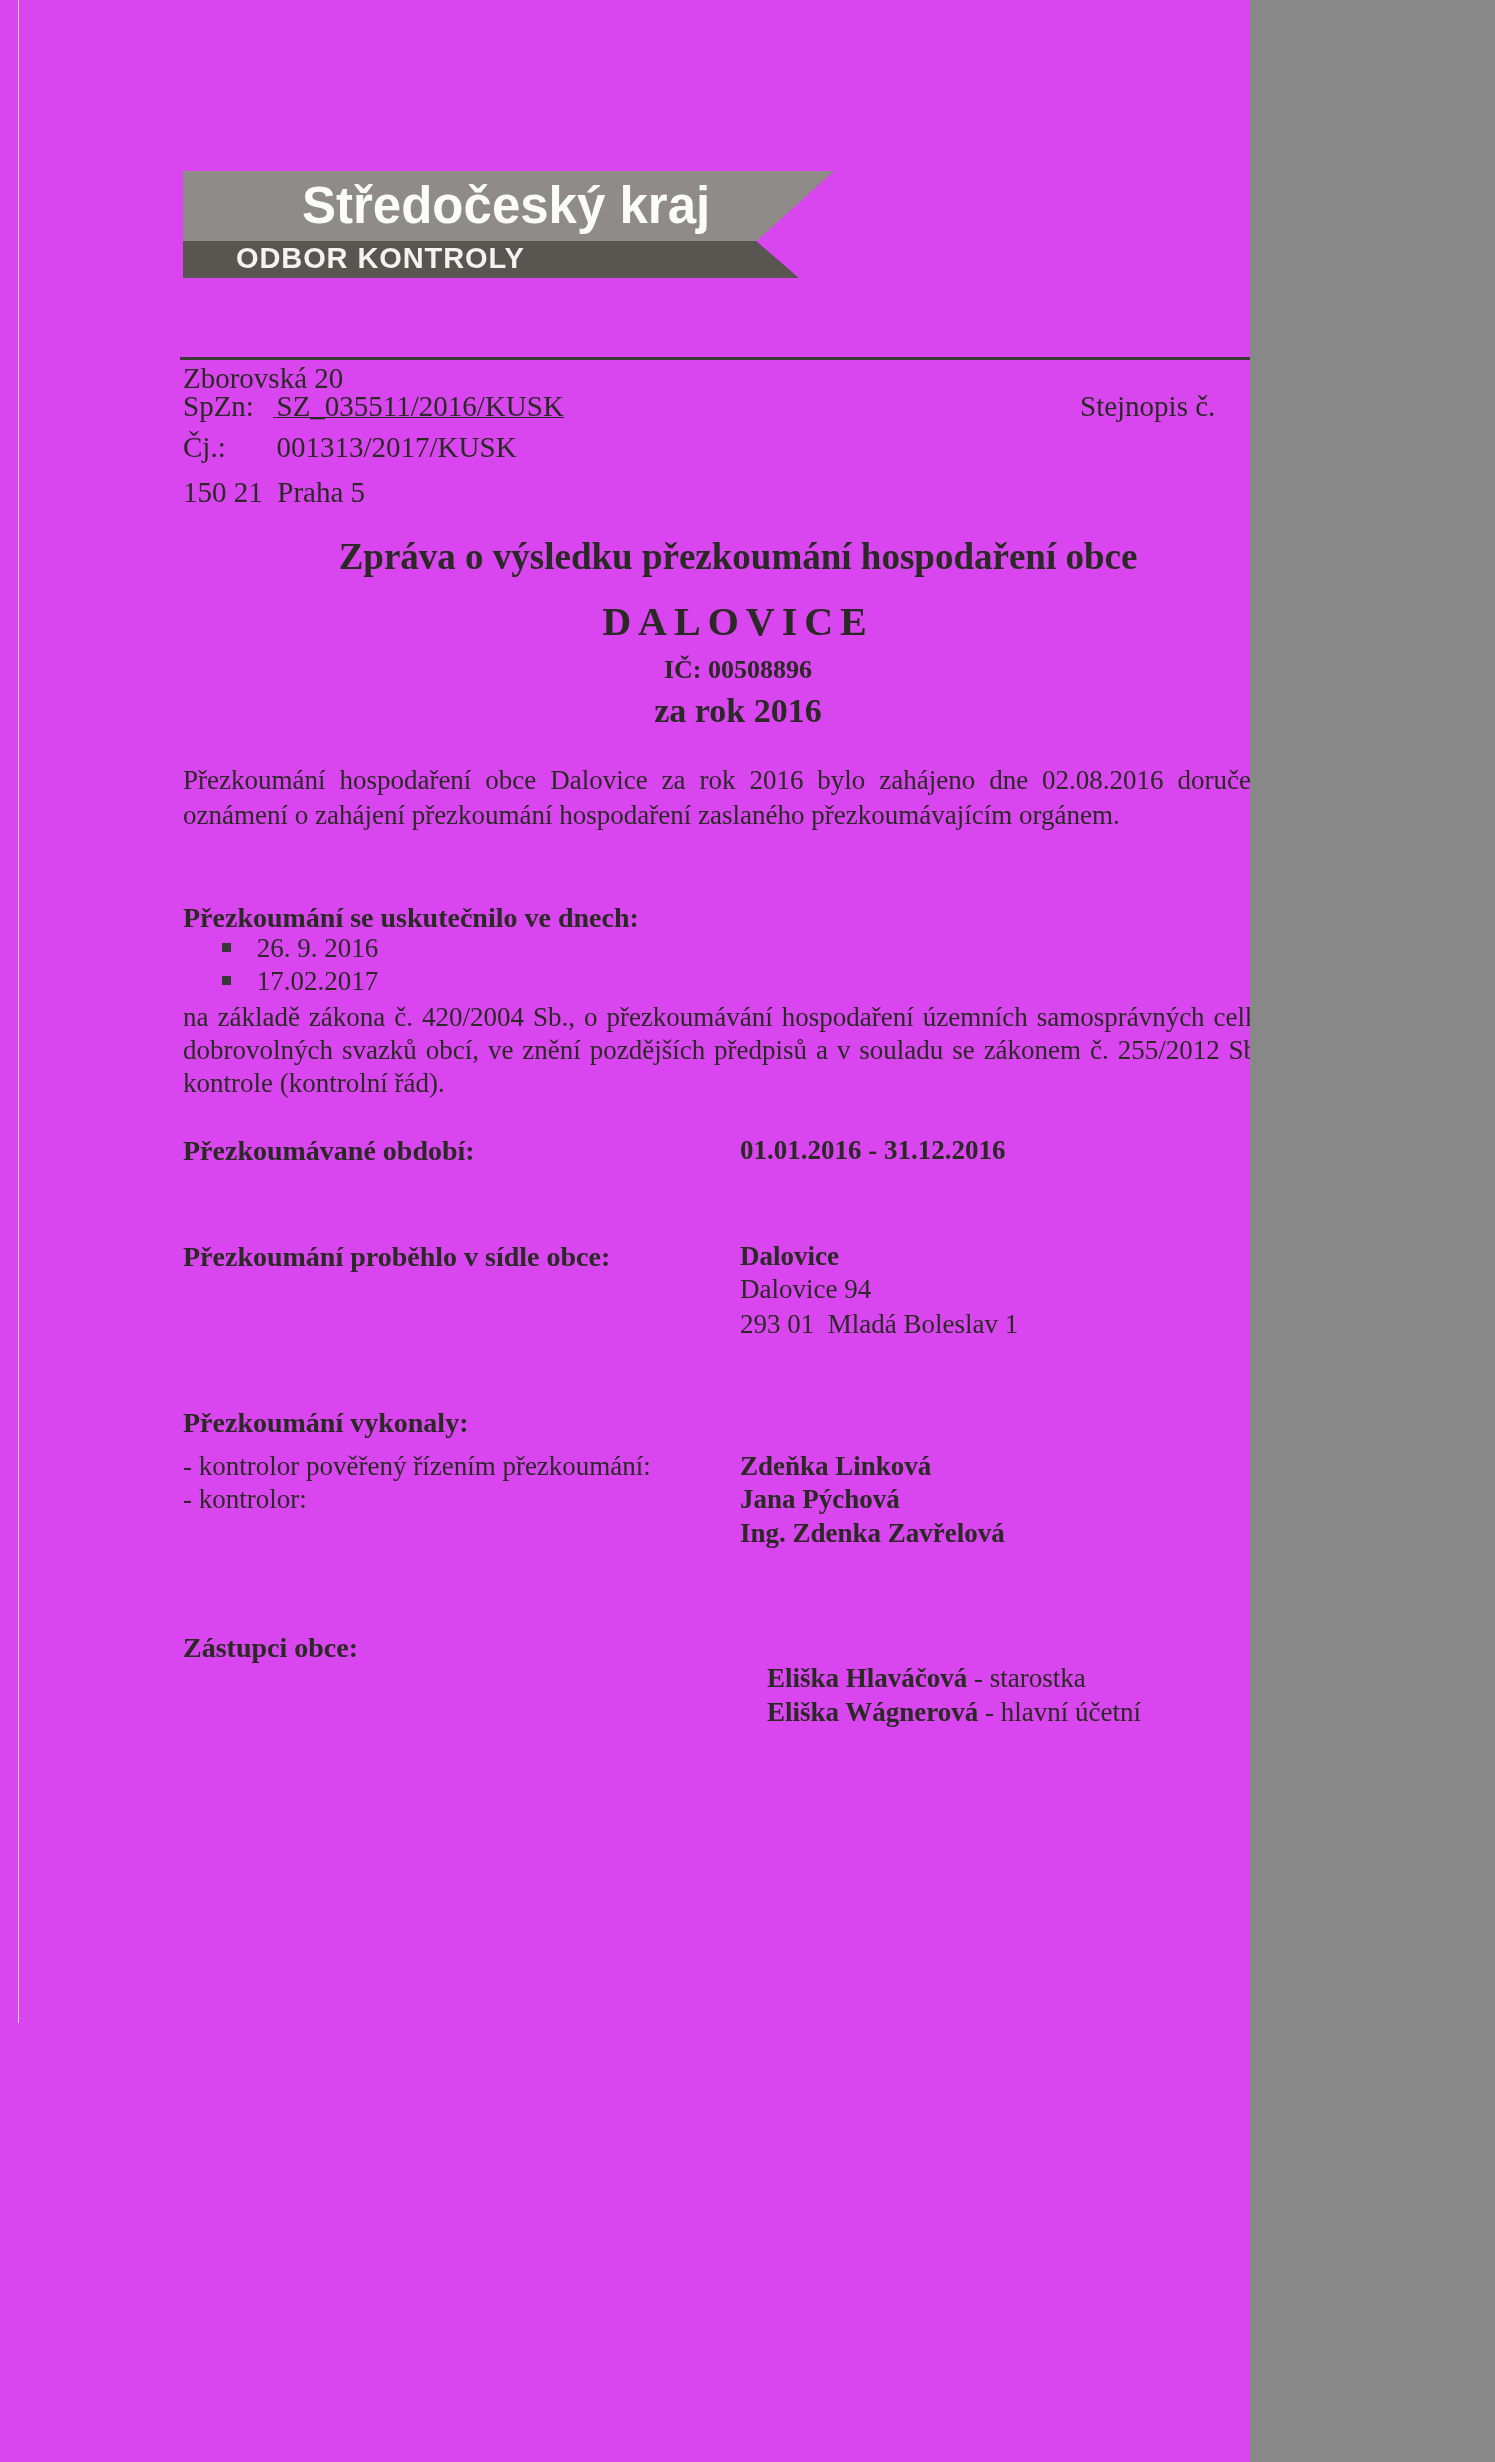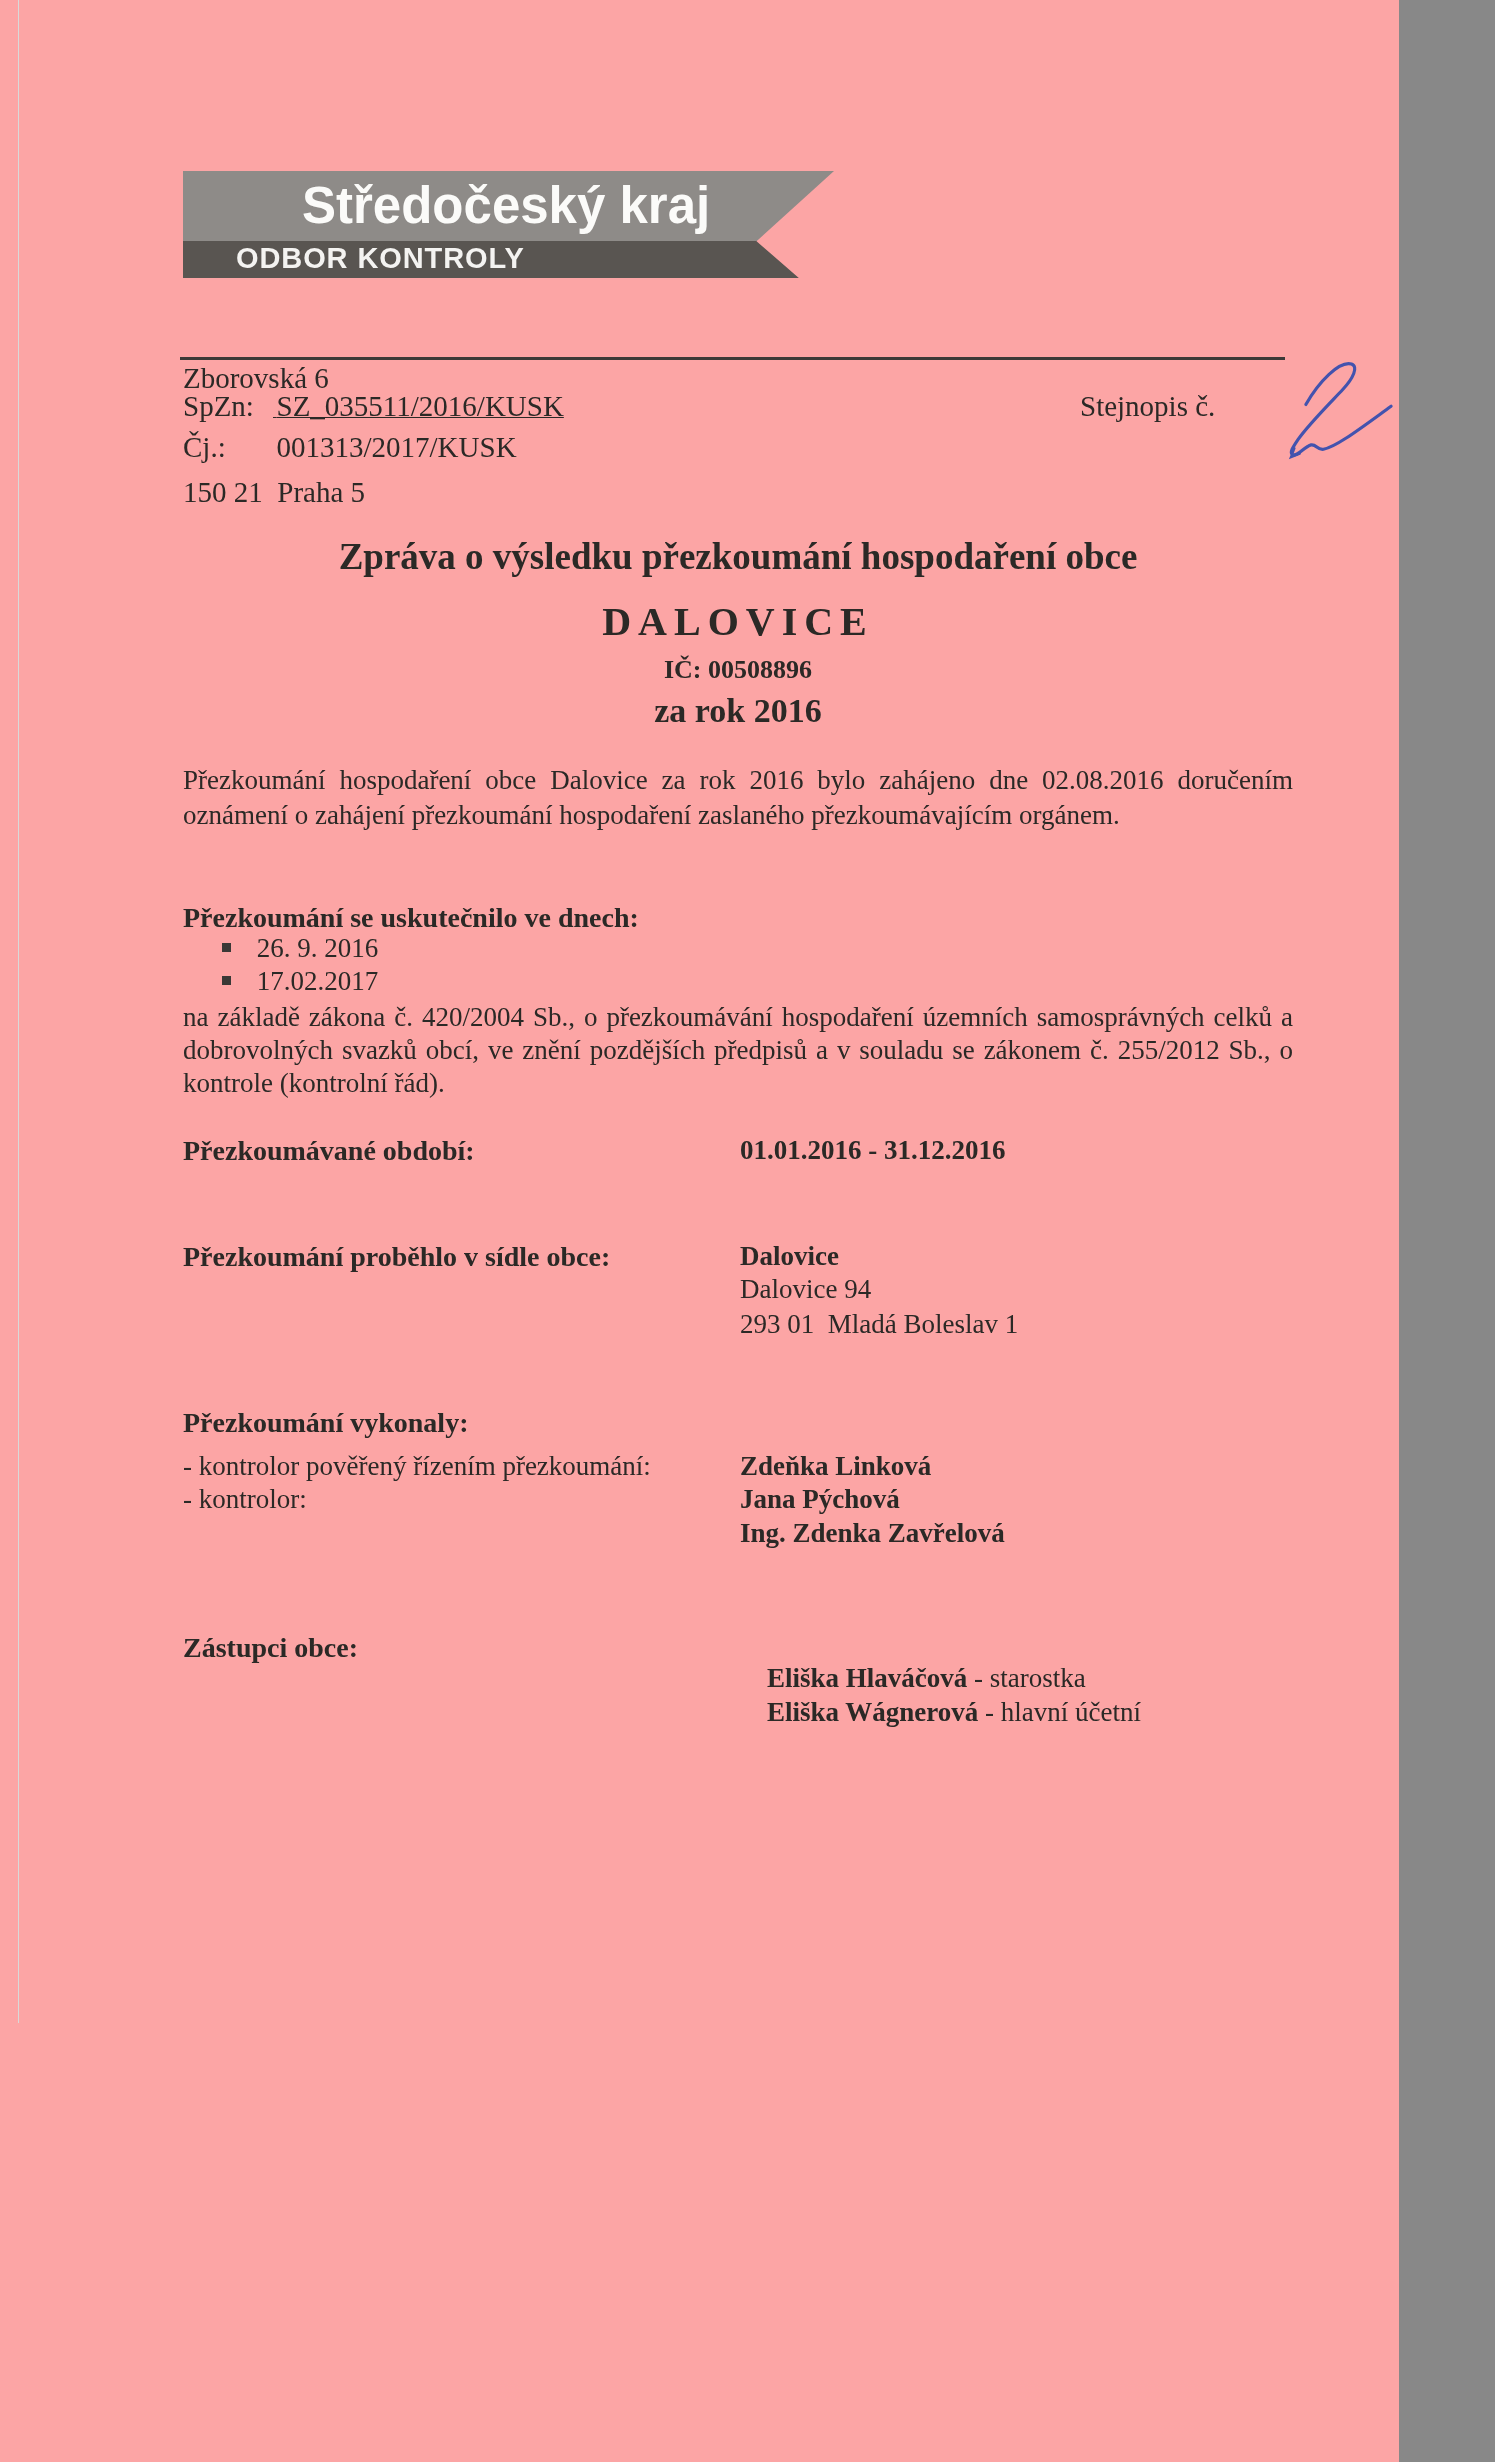--- a/index.html
+++ b/index.html
@@ -1,17 +1,17 @@
 <!DOCTYPE html>
 <html style="font-size:14px"><head>
 <meta charset="utf-8">
 <style>
   html,body{margin:0;padding:0;background:#888;}
   .page{
-    position:relative;width:1399px;height:2462px;background:#fca5a5;
+    position:relative;width:1250px;height:2462px;background:#d946ef;
     font-family:"Liberation Serif","DejaVu Serif",serif;color:#2b2926;overflow:hidden;
   }
   .abs{position:absolute;}
   
   .scan-line{left:17.6px;top:0;width:1.8px;height:2023px;background:#d9d9d9;}
   
   .banner{left:183px;top:171px;width:651px;height:107px;
     clip-path:polygon(0 0,100% 0,88.1% 65.6%,94.6% 100%,0 100%);}
   .banner-top{height:70px;background:#8e8b88;
     font-family:"Liberation Sans","DejaVu Sans",sans-serif;font-weight:bold;
@@ -46,21 +46,21 @@
 <div class="page">
 
   <div class="abs scan-line"></div>
 
   <div class="abs banner">
     <div class="banner-top">Středočeský kraj</div>
     <div class="banner-bottom">ODBOR KONTROLY</div>
   </div>
 
   <div class="abs addr">
-    <div>Zborovská 6</div>
+    <div>Zborovská 20</div>
     <div>150 21  Praha 5</div>
   </div>
 
   <div class="abs rule"></div>
 
   <div class="abs" style="left:183px;top:390px;">
     <div style="height:41px;text-decoration:underline;">
       <span class="ref-label" style="display:inline-block;width:90px;">SpZn:</span>
       <span class="ref-value">SZ_035511/2016/KUSK</span>
     </div>

